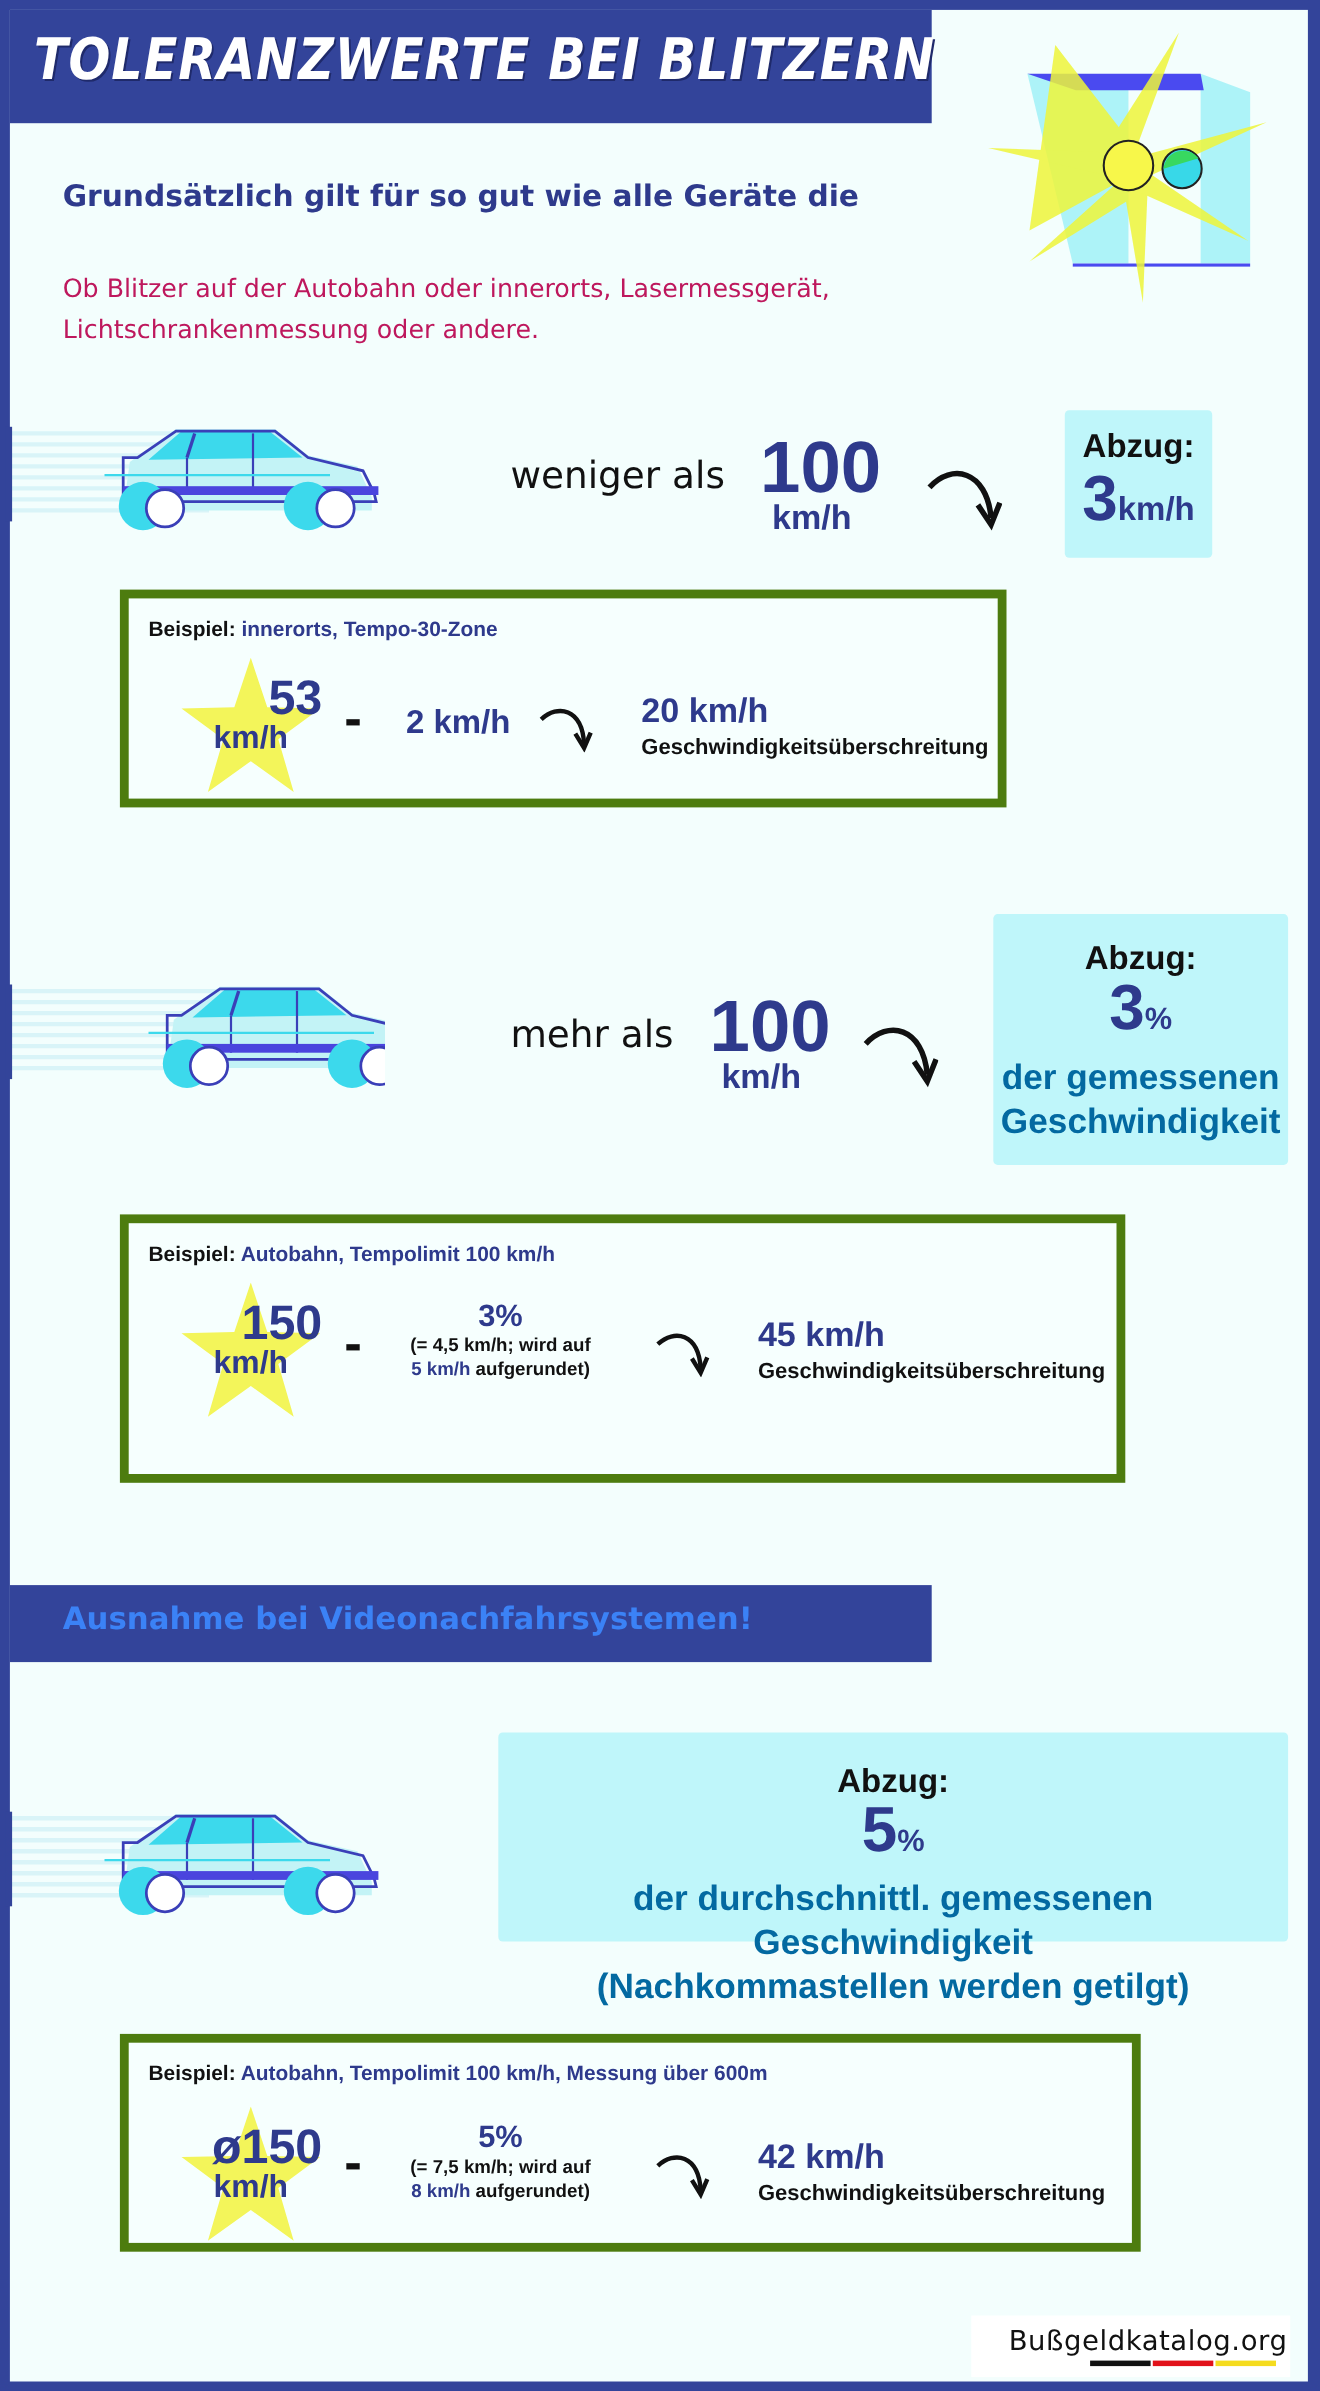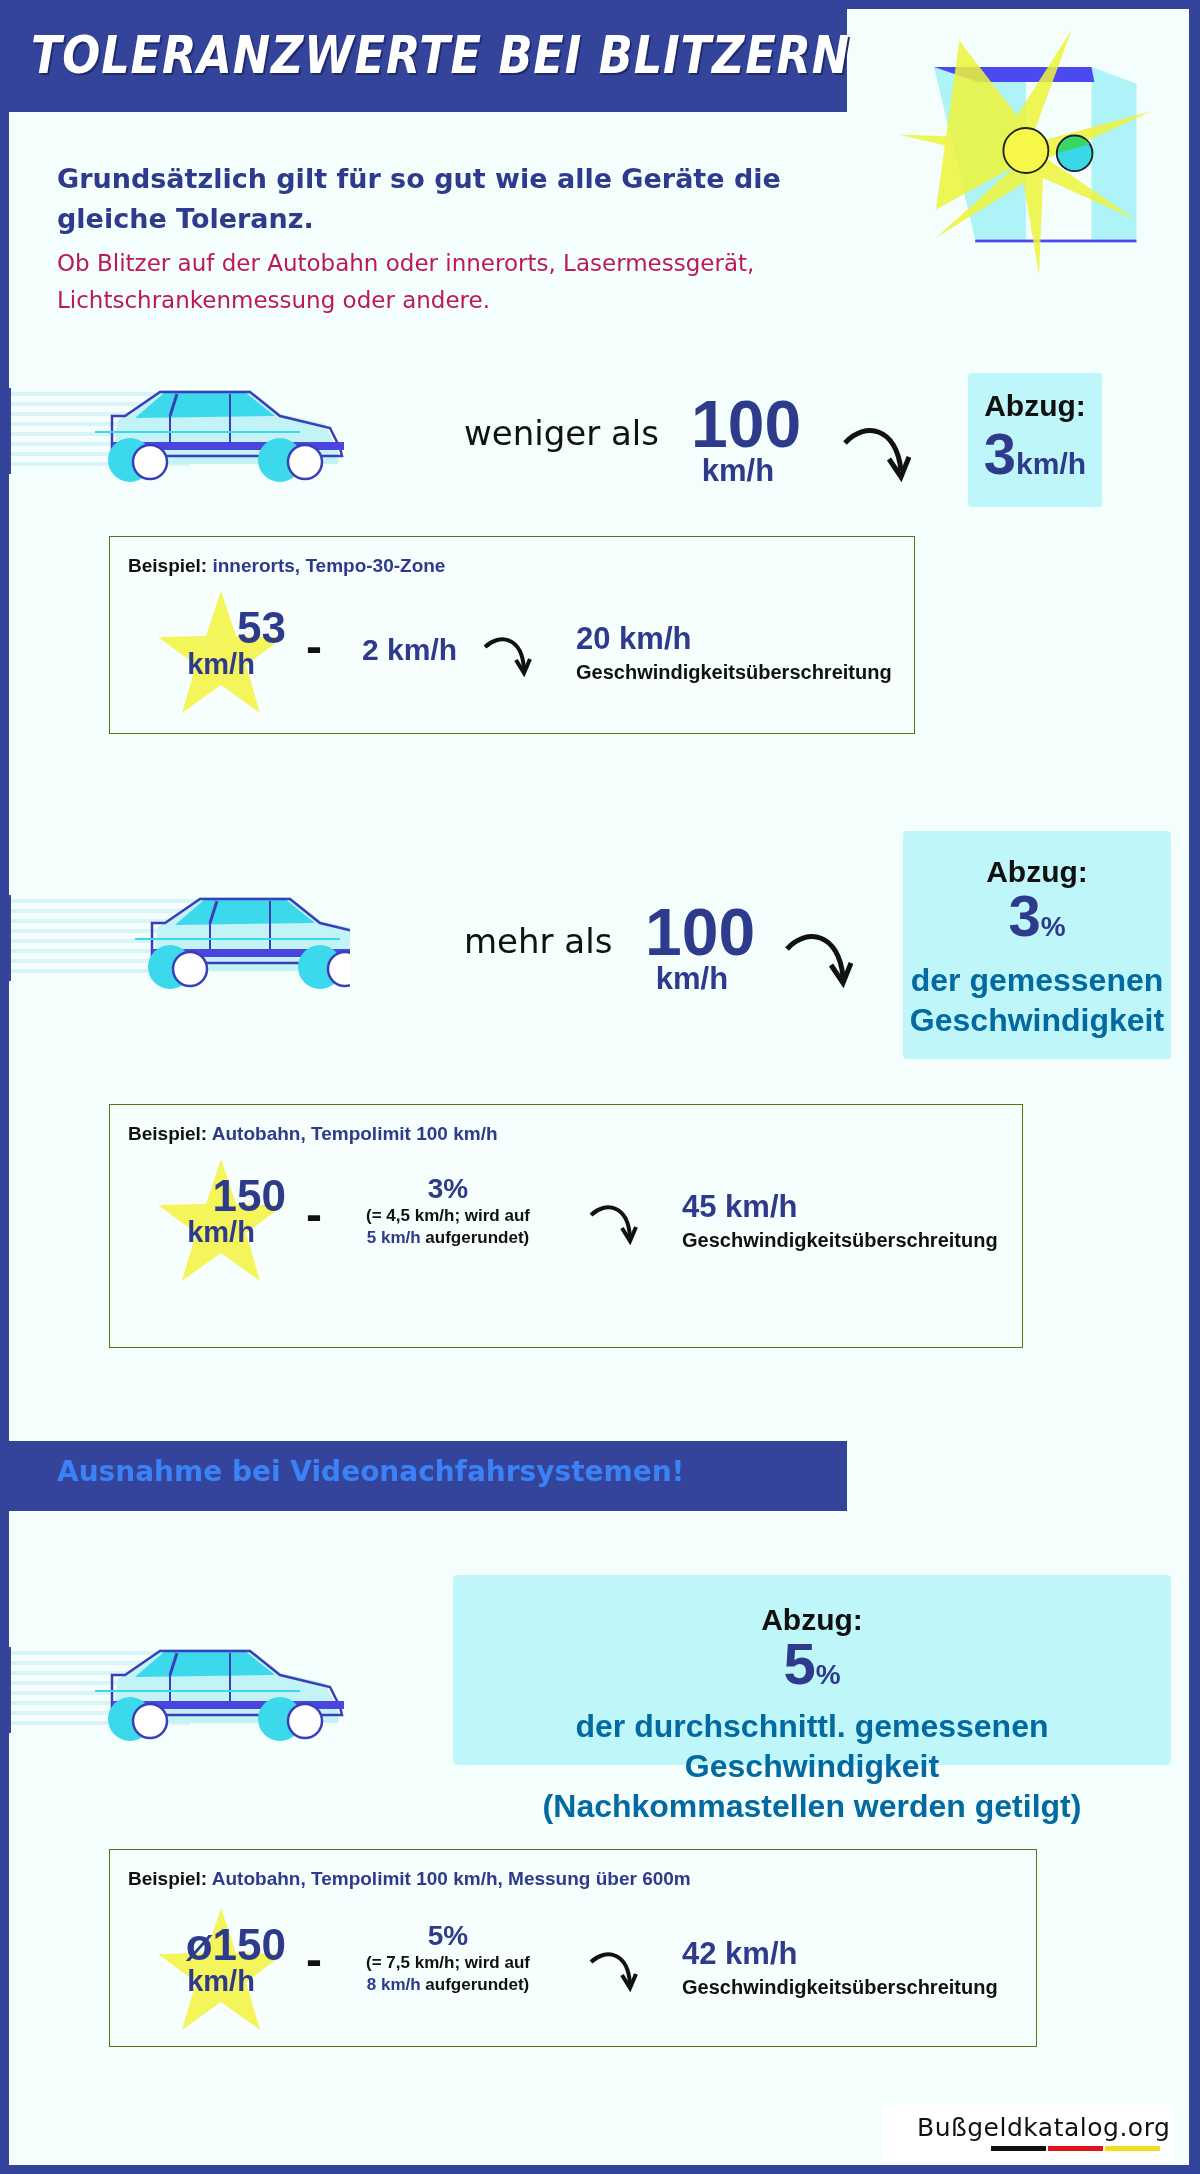--- a/index.html
+++ b/index.html
@@ -29,21 +29,21 @@
   .row-text { font-size: 34px; color: #111; white-space: nowrap; }
   .big-num { font-family: "Liberation Sans", sans-serif; font-weight: bold; color: #2e3a8c; font-size: 66px; line-height: 62px; text-align: center; }
   .big-unit { font-family: "Liberation Sans", sans-serif; font-weight: bold; color: #2e3a8c; font-size: 31px; line-height: 32px; text-align: center; }
 
   .abzug-box { background: #bff6fa; border-radius: 4px; text-align: center; }
   .abzug-label { font-family: "Liberation Sans", sans-serif; font-weight: bold; font-size: 30px; color: #111; }
   .abzug-val { font-family: "Liberation Sans", sans-serif; font-weight: bold; font-size: 58px; color: #2e3a8c; line-height: 54px; }
   .abzug-val small { font-size: 28px; }
   .abzug-desc { font-family: "Liberation Sans", sans-serif; font-weight: bold; font-size: 32px; color: #0369a1; line-height: 40px; }
 
-  .example-box { border: 1px solid #4d7c0f; background: #f6fffe; }
+  .example-box { border: 8px solid #4d7c0f; background: #f6fffe; }
   .ex-head { position: absolute; left: 18px; top: 18px; font-family: "Liberation Sans", sans-serif; font-weight: bold; font-size: 19px; white-space: nowrap; }
   .ex-head .k { color: #111; }
   .ex-head .v { color: #2e3a8c; }
 
   .star { width: 130px; height: 124px; }
   .star-num { font-family: "Liberation Sans", sans-serif; font-weight: bold; color: #2e3a8c; font-size: 44px; line-height: 42px; text-align: right; width: 130px; }
   .star-unit { font-family: "Liberation Sans", sans-serif; font-weight: bold; color: #2e3a8c; font-size: 29px; line-height: 30px; text-align: center; width: 130px; }
   .minus { font-family: "Liberation Sans", sans-serif; font-weight: bold; font-size: 48px; color: #111; }
   .deduct { font-family: "Liberation Sans", sans-serif; font-weight: bold; font-size: 30px; color: #2e3a8c; }
   .pct { font-family: "Liberation Sans", sans-serif; font-weight: bold; font-size: 28px; color: #2e3a8c; text-align: center; }
@@ -82,21 +82,20 @@
       <polygon points="50,230 150,140 155,165"></polygon>
       <polygon points="75,20 140,150 160,130"></polygon>
     </g>
     <ellipse cx="146" cy="137" rx="24" ry="24" fill="#f7f74a" stroke="#222" stroke-width="2"></ellipse>
     <ellipse cx="198" cy="140" rx="19" ry="19" fill="#38d8e8" stroke="#222" stroke-width="2"></ellipse>
     <path d="M180,140 A19,19 0 0 1 214,130 Z" fill="#38d860"></path>
   </svg>
 
   <div class="abs intro-bold">
     <div>Grundsätzlich gilt für so gut wie alle Geräte die</div>
-    <div>gleiche Toleranz.</div>
   </div>
   <div class="abs intro-sub">
     <div>Ob Blitzer auf der Autobahn oder innerorts, Lasermessgerät,</div>
     <div>Lichtschrankenmessung oder andere.</div>
   </div>
 
   <svg class="abs car" style="left:-9px; top:371px;" viewBox="0 0 350 110">
     <g stroke="#d9f4f8" stroke-width="4">
       <line x1="10" y1="14" x2="200" y2="14"></line>
         <line x1="10" y1="24" x2="200" y2="24"></line>

